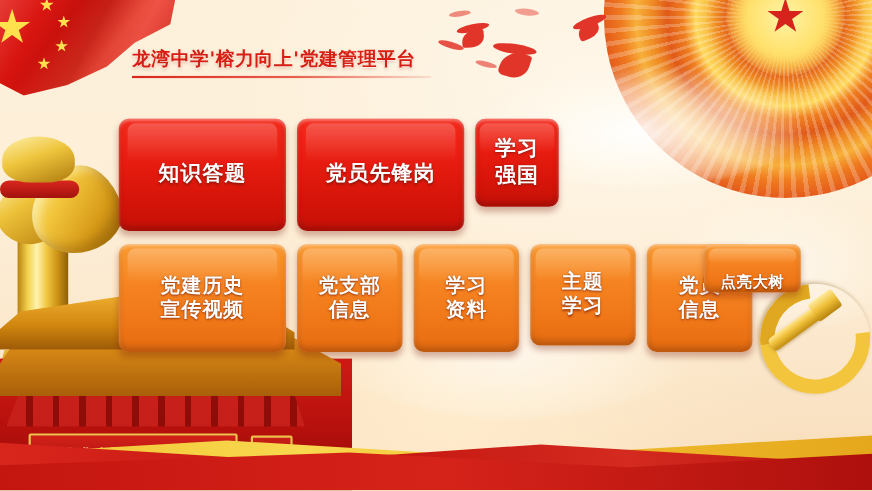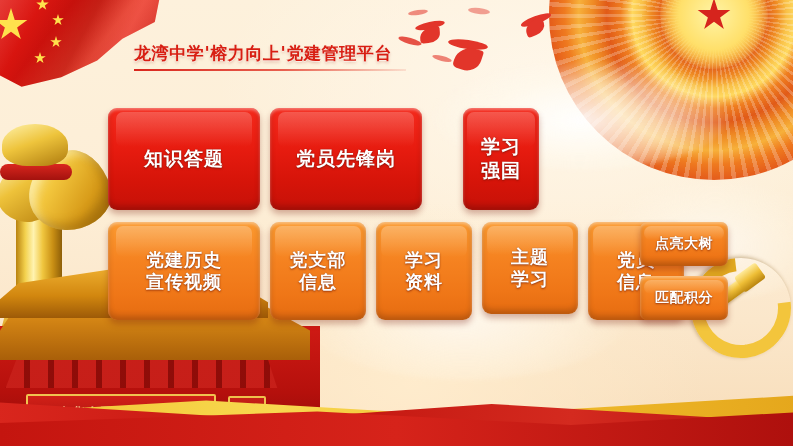--- a/index.html
+++ b/index.html
@@ -117,21 +117,21 @@
   .hammer-h{position:absolute;left:14px;top:40px;width:62px;height:13px;border-radius:4px;
     background:linear-gradient(180deg,#ffe78e 0%,#f0c03a 45%,#c08c12 100%);
     transform:rotate(-36deg);box-shadow:0 1px 3px rgba(120,76,4,.4);}
   .hammer-head{position:absolute;left:56px;top:18px;width:26px;height:19px;border-radius:3px;
     background:linear-gradient(180deg,#ffeb9c 0%,#eebe36 50%,#b9840f 100%);transform:rotate(-36deg);}
 
   
   .dove{position:absolute;background:#e2352a;}
 
   
-  .title-wrap{position:absolute;left:134px;top:42px;z-index:20;}
+  .title-wrap{position:absolute;left:120px;top:42px;z-index:20;}
   .title{font-size:17px;font-weight:bold;color:#d81e12;letter-spacing:.6px;white-space:nowrap;
     text-shadow:0 1px 0 rgba(255,255,255,.55), 0 2px 3px rgba(150,20,8,.25);}
   .title-rule{margin-top:4px;height:2px;width:272px;
     background:linear-gradient(90deg,#d9261d 0%,#e8604f 55%,rgba(232,96,79,.15) 100%);}
 
   
   .grid{position:absolute;left:108px;top:108px;width:618px;height:212px;z-index:25;}
   .row{position:absolute;left:0;width:618px;display:flex;gap:10px;}
   .row1{top:0;height:102px;}
   .row2{top:114px;height:98px;}
@@ -143,21 +143,21 @@
   .btn .lbl{color:#fff;font-weight:bold;line-height:1.24;letter-spacing:1px;
     text-shadow:0 1px 2px rgba(110,20,8,.65), 0 0 1px rgba(0,0,0,.35);}
   .btn.red{background:linear-gradient(180deg,#f42a1c 0%,#e81c10 38%,#d61409 72%,#c61108 100%);}
   .btn.red::after{content:"";position:absolute;left:5%;top:4px;width:90%;height:34%;border-radius:7px;
     background:linear-gradient(180deg,rgba(255,255,255,.22),rgba(255,255,255,0));pointer-events:none;}
   .btn.orange{background:linear-gradient(180deg,#fb9a30 0%,#f58220 40%,#ef7617 75%,#e56b10 100%);}
   .btn.orange::after{content:"";position:absolute;left:5%;top:4px;width:90%;height:32%;border-radius:7px;
     background:linear-gradient(180deg,rgba(255,255,255,.26),rgba(255,255,255,0));pointer-events:none;}
   .btn.red .lbl{font-size:19px;}
   .btn.orange .lbl{font-size:18px;}
-  .btn.small{border-radius:7px;}
+  .btn.small{border-radius:7px;justify-content:flex-end;}
   .btn.small .lbl{font-size:14px;letter-spacing:.5px;}
 
   .w-wide{width:152px;}
   .w-mid{width:96px;}
   .w-nar{width:76px;}
   .stack{display:flex;flex-direction:column;gap:10px;width:88px;}
   .stack .btn{height:44px;}
 </style>
 </head>
 <body>
@@ -209,21 +209,21 @@
 
   <div class="grid">
 
     <div class="row row1">
       <div class="btn red w-wide" style="height:102px;">
         <span class="lbl">知识答题</span>
       </div>
       <div class="btn red w-wide" style="height:102px;text-align:right;">
         <span class="lbl">党员先锋岗</span>
       </div>
-      <div class="btn red w-nar" style="height:102px;margin-left:31px;">
+      <div class="btn red w-nar" style="height:80px;">
         <span class="lbl">学习</span>
         <span class="lbl">强国</span>
       </div>
     </div>
 
     <div class="row row2">
       <div class="btn orange w-wide" style="height:98px;">
         <span class="lbl">党建历史</span>
         <span class="lbl">宣传视频</span>
       </div>
@@ -242,23 +242,20 @@
       <div class="btn orange w-mid" style="height:98px;">
         <span class="lbl">党员</span>
         <span class="lbl">信息</span>
       </div>
     </div>
 
     <div class="stack" style="position:absolute;right:-2px;top:114px;">
       <div class="btn orange small">
         <span class="lbl">点亮大树</span>
       </div>
-      <div class="btn orange small">
-        <span class="lbl">匹配积分</span>
-      </div>
     </div>
   </div>
 
   <div class="emblem">
     <div class="sickle"></div>
     <div class="hammer-h"></div>
     <div class="hammer-head"></div>
   </div>
 
   <div class="wall">

